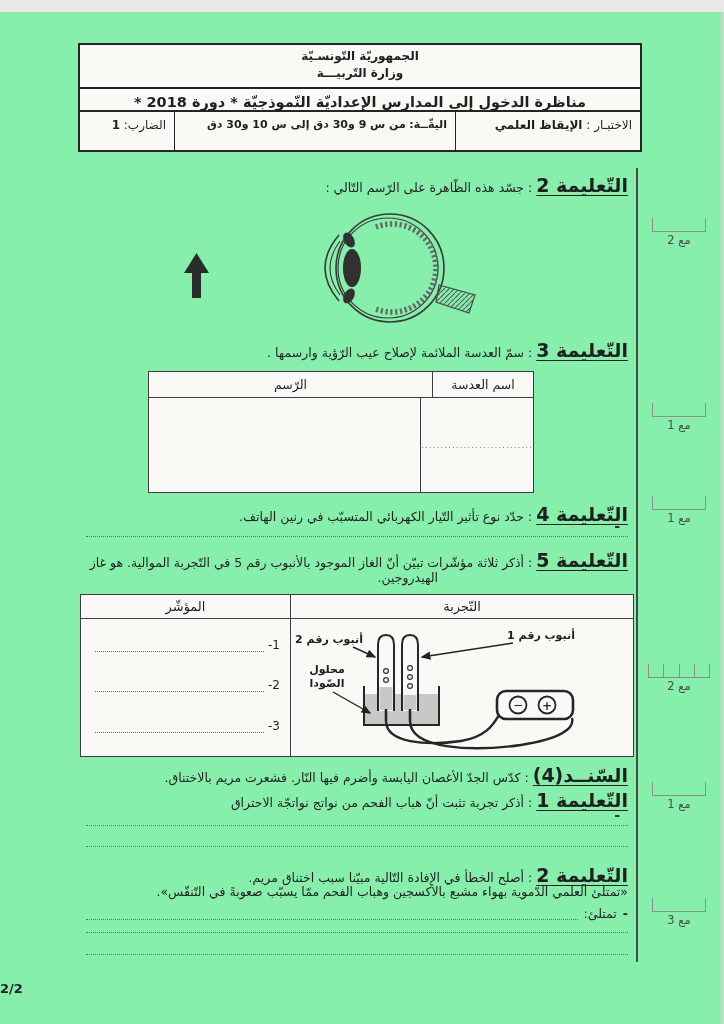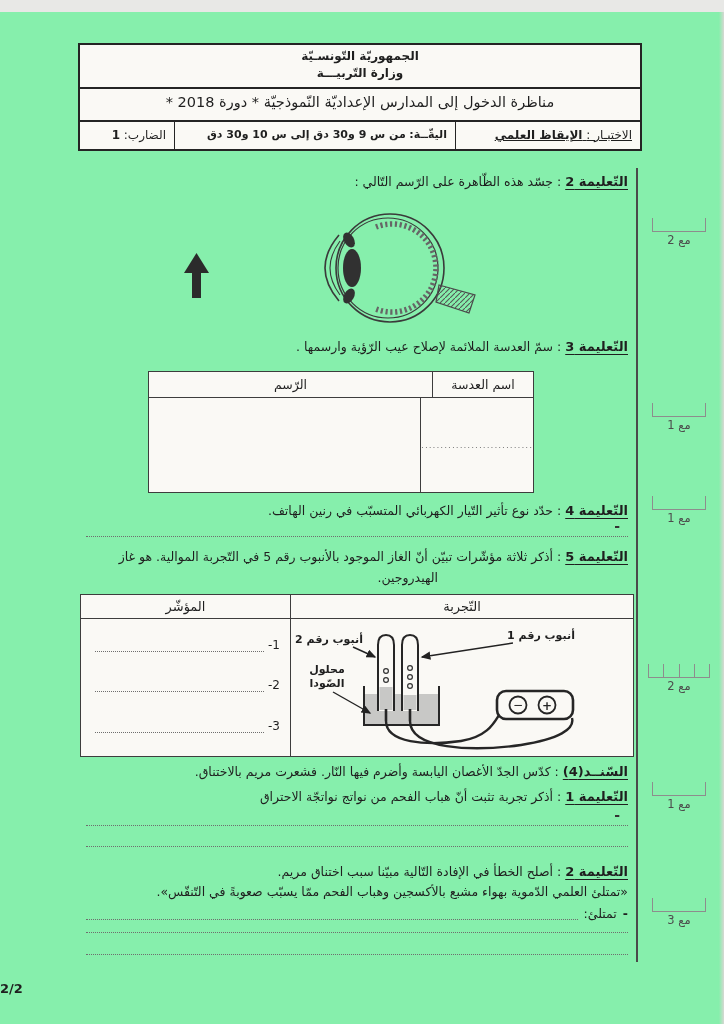--- a/index.html
+++ b/index.html
@@ -3,41 +3,41 @@
 <meta charset="utf-8">
 <style>
   html,body{margin:0;padding:0;}
   body{background:#e8e8e6;font-family:"DejaVu Sans",sans-serif;}
   .page{position:relative;width:724px;height:1024px;margin:12px auto;background:#86efac;overflow:hidden;color:#1f1f1f;}
   .page::after{content:"";position:absolute;right:0;top:0;width:5px;height:100%;background:linear-gradient(to left,#d8d7d3,rgba(216,215,211,0));}
 
   
   .header-box{position:absolute;left:78px;top:31px;width:560px;border:2px solid #242424;background:#faf9f5;}
   .h-row1{text-align:center;font-weight:bold;font-size:12px;line-height:1.45;padding:3px 0 4px;border-bottom:2px solid #242424;}
-  .h-row2{text-align:center;font-weight:normal;font-size:14.5px;padding:5px 0 10px;border-bottom:2px solid #242424;direction:rtl;}
+  .h-row2{text-align:center;font-weight:bold;font-size:14.5px;padding:5px 0 0;border-bottom:2px solid #242424;direction:rtl;}
   .h-row3{display:flex;direction:rtl;align-items:stretch;font-size:12px;}
-  .h-cell{padding:6px 8px 7px;white-space:nowrap;overflow:hidden;}
+  .h-cell{padding:6px 8px 18px;white-space:nowrap;overflow:hidden;}
   .h-cell + .h-cell{border-left:none;border-right:1.5px solid #242424;}
-  .h-exam{flex:0 0 168px;text-decoration:underline;}
+  .h-exam{flex:0 0 168px;}
   .h-session{flex:0 0 264px;font-size:11px;}
   .h-coef{flex:1;}
   .h-bold{font-weight:bold;}
 
   
   .v-rule{position:absolute;left:636px;top:156px;width:2px;height:794px;background:#4a4a4a;}
   .mark{position:absolute;left:652px;width:54px;}
   .mark.wide{left:648px;width:62px;}
   .bracket{display:flex;}
   .bracket .cell{flex:1;height:13px;border-left:1.5px solid #8d8d8d;border-bottom:1.5px solid #8d8d8d;}
   .bracket .cell:last-child{border-right:1.5px solid #8d8d8d;}
   .mark-label{text-align:center;font-size:11.5px;color:#4c4c4c;direction:rtl;padding-top:1px;}
 
   
   .line{position:absolute;right:96px;left:86px;direction:rtl;text-align:right;font-size:12.5px;line-height:1.35;}
-  .ins-label{font-weight:bold;font-size:13px;text-decoration:underline;text-underline-offset:3px;}
+  .ins-label{font-weight:bold;font-size:19px;text-decoration:underline;text-underline-offset:3px;}
   .dotted{position:absolute;left:86px;right:96px;height:0;border-bottom:1.7px dotted #6e6e6e;}
   .answer-dash{position:absolute;right:104px;font-size:14px;font-weight:bold;color:#333;direction:rtl;}
 
   
   .lens-table{position:absolute;left:148px;top:359px;width:384px;height:120px;border:1.5px solid #3d3d3d;direction:rtl;display:flex;flex-direction:column;background:#faf9f5;}
   .lt-head{display:flex;border-bottom:1.5px solid #3d3d3d;height:25px;font-size:12.5px;}
   .lt-body{display:flex;flex:1;}
   .lt-name{flex:0 0 100px;border-left:1.5px solid #3d3d3d;display:flex;align-items:center;justify-content:center;}
   .lt-draw{flex:1;display:flex;align-items:center;justify-content:center;}
   .lt-dots{font-size:9px;color:#777;letter-spacing:1px;}

